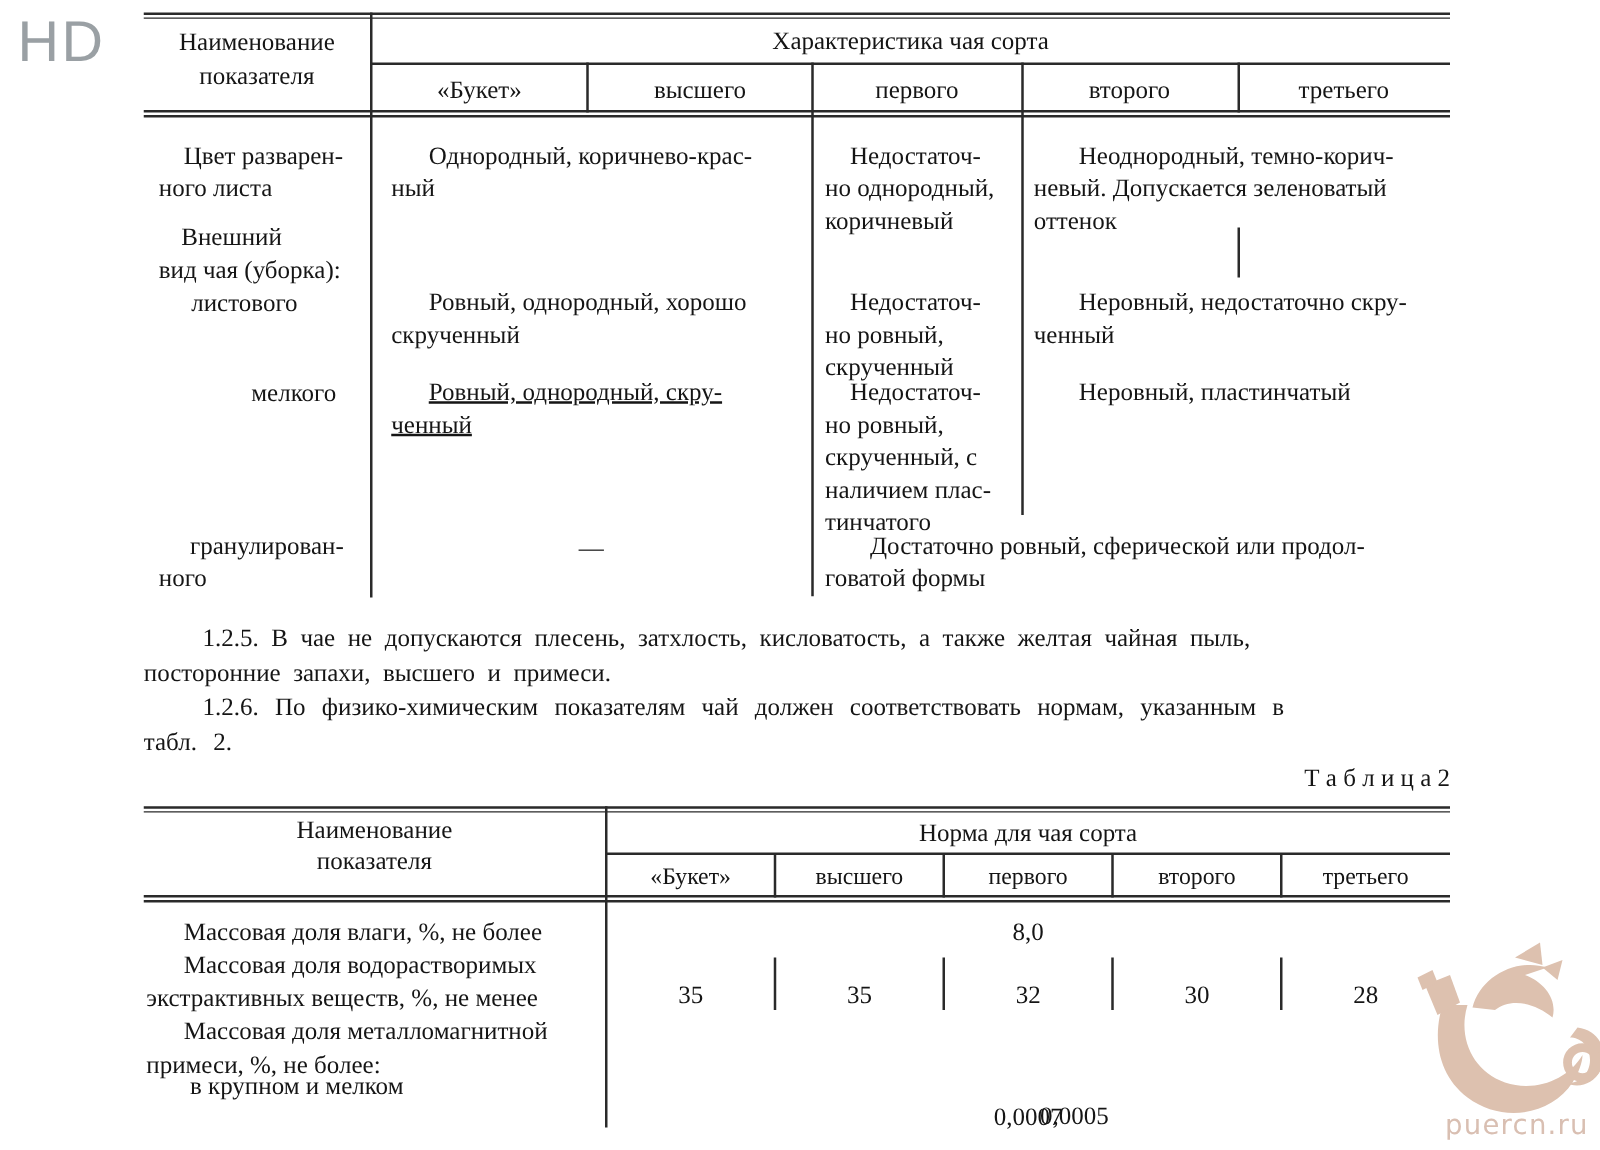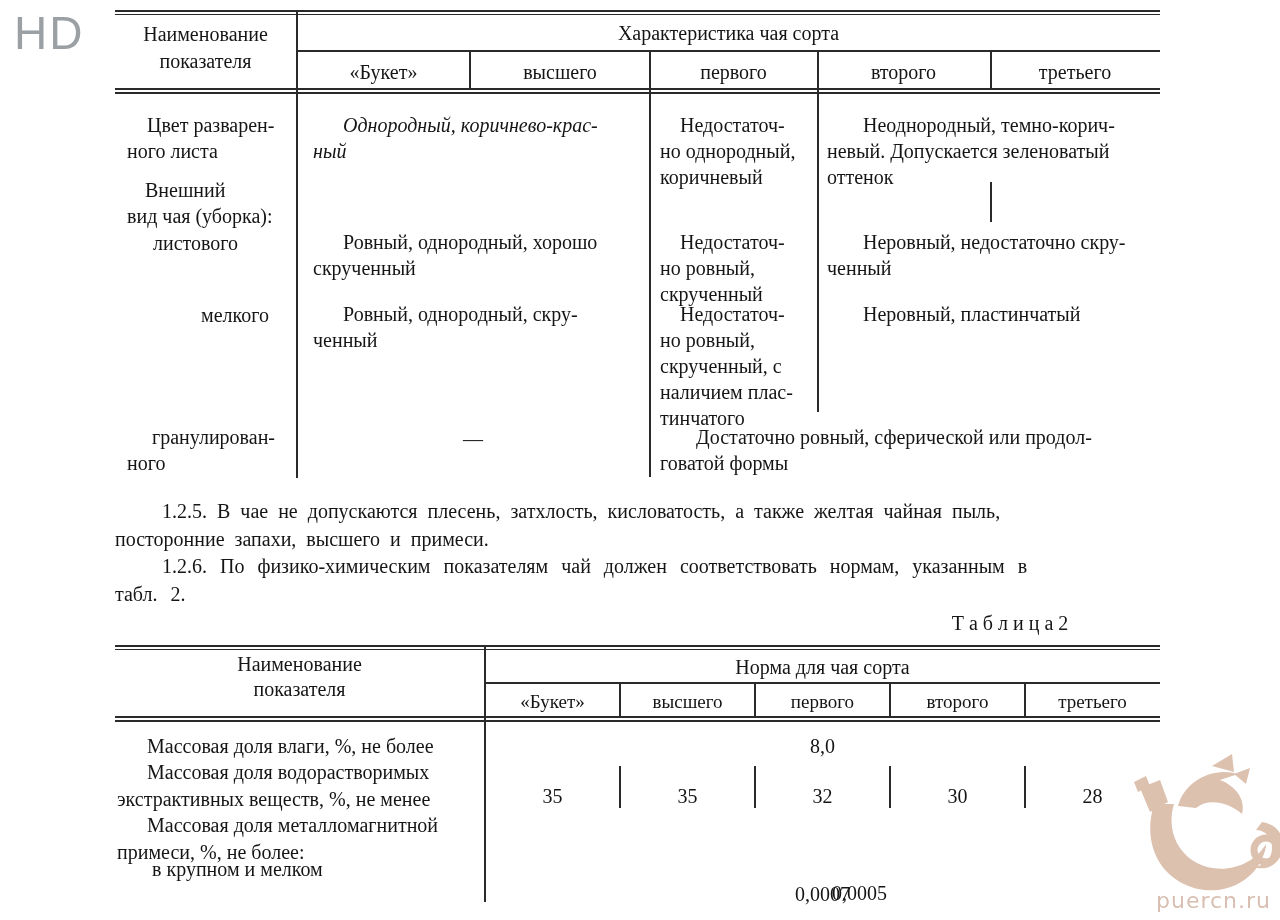--- a/index.html
+++ b/index.html
@@ -7,21 +7,21 @@
     position:relative; width:1280px; height:920px; overflow:hidden;
     background:#ffffff; color:#151515;
     font-family:"Liberation Serif", serif;
     padding-left:19px;
   }
   .t {
     position:absolute; font-size:20px; line-height:26px;
     white-space:pre-line; color:#151515;
   }
   .c { text-align:center; }
-  .r { text-align:center; }
+  .r { text-align:right; }
   .hline { position:absolute; background:#2a2a2a; height:2px; }
   .vline { position:absolute; background:#2a2a2a; width:2px; }
   .thin  { height:1px; }
   .hd-mark {
     position:absolute; left:14px; top:6px;
     font-family:"Liberation Sans", sans-serif;
     font-size:46px; font-weight:200; letter-spacing:2px;
     color:#9aa0a4;
   }
   .wm-text {
@@ -55,21 +55,21 @@
 показателя</div>
   <div class="t c" style="left:297px; top:20px; width:863px;">Характеристика чая сорта</div>
   <div class="t c" style="left:297px; top:59px; width:173px;">«Букет»</div>
   <div class="t c" style="left:470px; top:59px; width:180px;">высшего</div>
   <div class="t c" style="left:650px; top:59px; width:167px;">первого</div>
   <div class="t c" style="left:817px; top:59px; width:173px;">второго</div>
   <div class="t c" style="left:990px; top:59px; width:170px;">третьего</div>
 
   <div class="t" style="left:127px; top:112px; width:170px; text-indent:20px;">Цвет разварен-
 ного листа</div>
-  <div class="t" style="left:313px; top:112px; width:334px; text-indent:30px;font-style:italic;">Однородный, коричнево-крас-
+  <div class="t" style="left:313px; top:112px; width:334px; text-indent:30px;">Однородный, коричнево-крас-
 ный</div>
   <div class="t" style="left:660px; top:112px; width:156px; text-indent:20px;">Недостаточ-
 но однородный,
 коричневый</div>
   <div class="t" style="left:127px; top:177px; width:200px; text-indent:18px;">Внешний
 вид чая (уборка):</div>
 
   <div class="t" style="left:827px; top:112px; width:332px; text-indent:36px;">Неоднородный, темно-корич-
 невый. Допускается зеленоватый
 оттенок</div>
@@ -77,21 +77,21 @@
   <div class="t" style="left:153px; top:230px; width:150px;">листового</div>
   <div class="t" style="left:313px; top:229px; width:334px; text-indent:30px;">Ровный, однородный, хорошо
 скрученный</div>
   <div class="t" style="left:660px; top:229px; width:150px; text-indent:20px;">Недостаточ-
 но ровный,
 скрученный</div>
   <div class="t" style="left:827px; top:229px; width:334px; text-indent:36px;">Неровный, недостаточно скру-
 ченный</div>
 
   <div class="t" style="left:153px; top:302px; width:150px;margin-left:48px;">мелкого</div>
-  <div class="t" style="left:313px; top:301px; width:334px; text-indent:30px;">Ровный, однородный, скру-
+  <div class="t" style="left:313px; top:301px; width:334px; text-indent:30px;text-decoration:underline;">Ровный, однородный, скру-
 ченный</div>
   <div class="t" style="left:660px; top:301px; width:160px; text-indent:20px;">Недостаточ-
 но ровный,
 скрученный, с
 наличием плас-
 тинчатого</div>
   <div class="t" style="left:127px; top:424px; width:175px; text-indent:25px;">гранулирован-
 ного</div>
 
   <div class="t" style="left:827px; top:301px; width:334px; text-indent:36px;">Неровный, пластинчатый</div>

